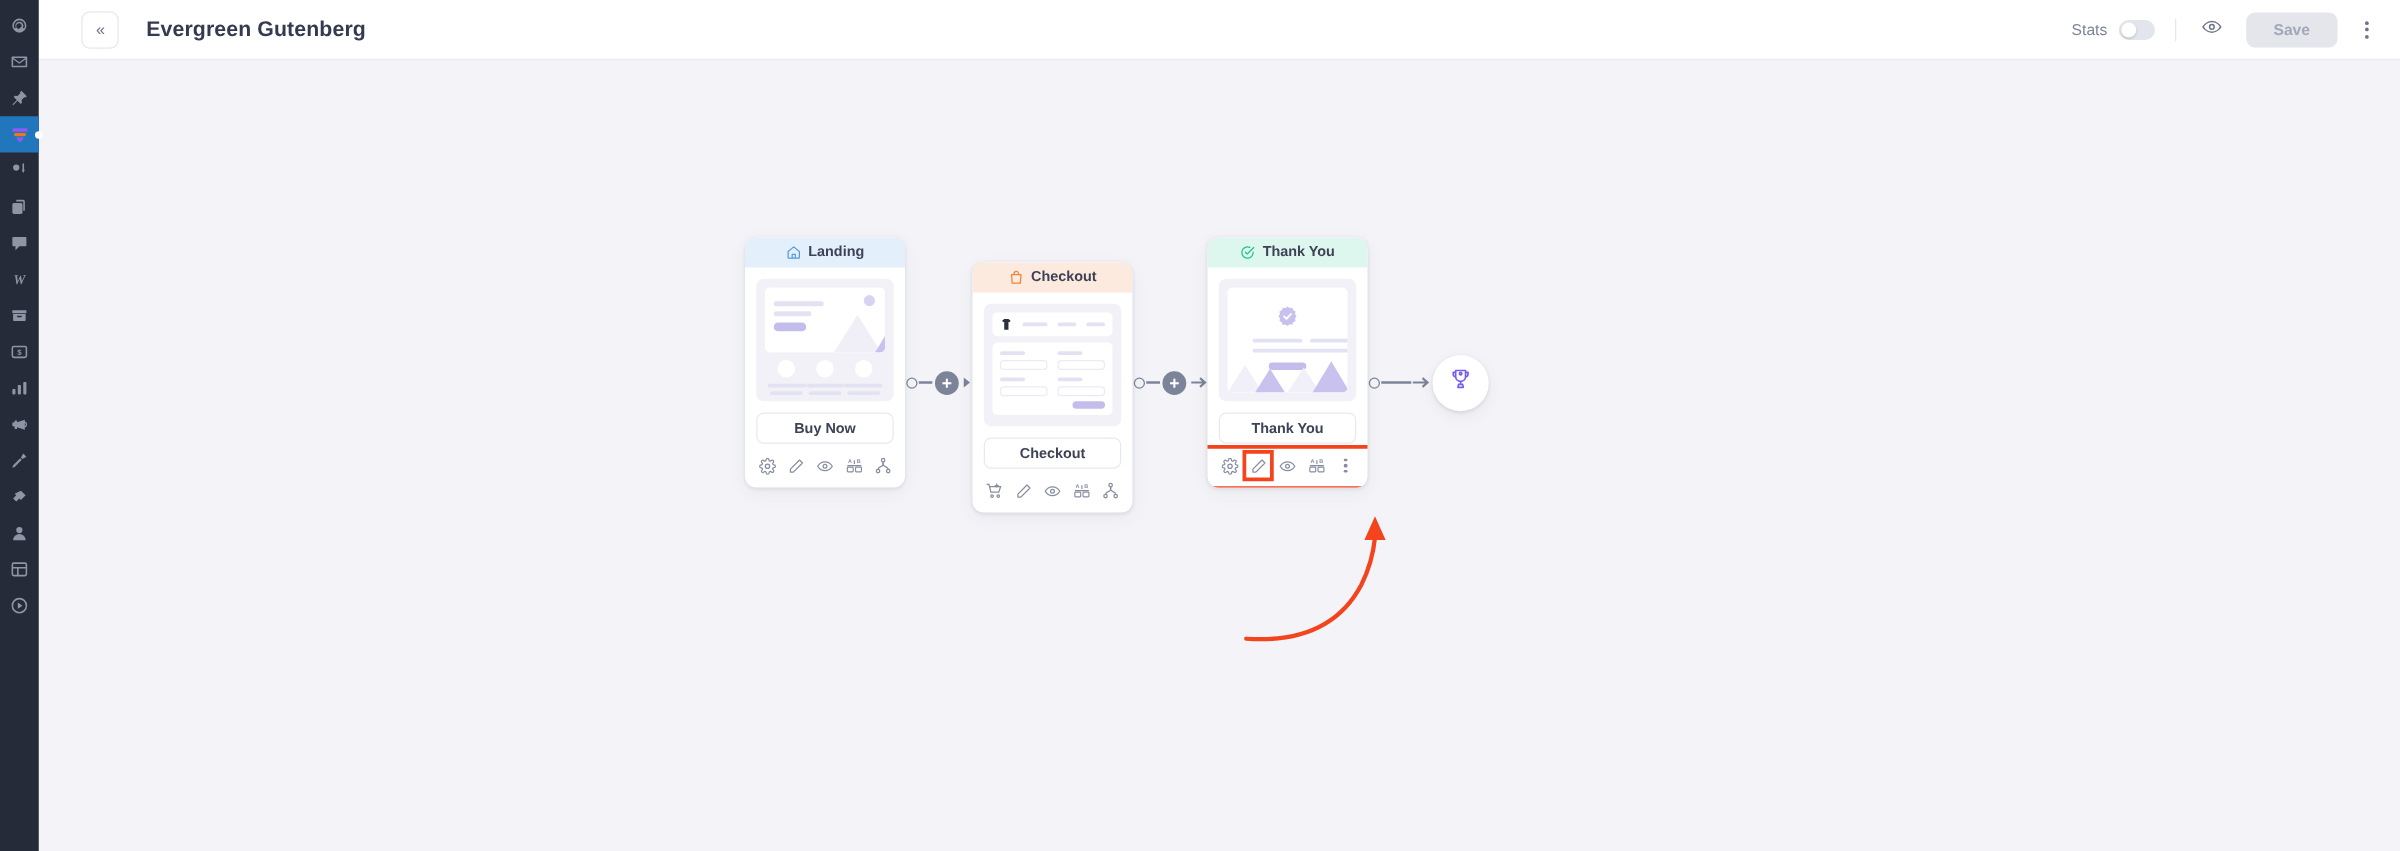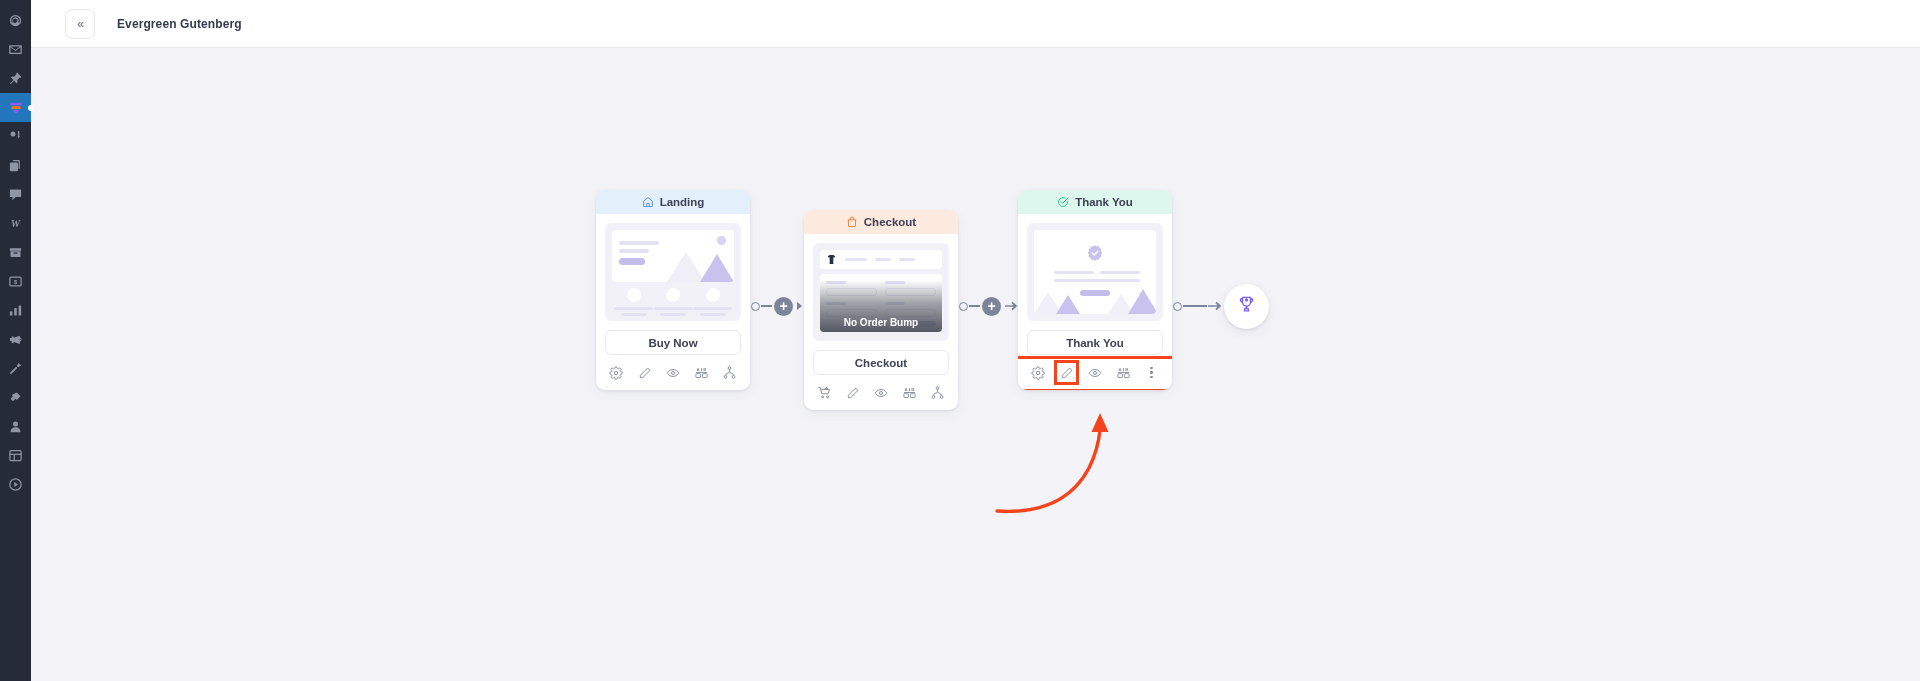--- a/index.html
+++ b/index.html
@@ -77,21 +77,21 @@
     border-radius: 7px;
     background: #fff;
     display: flex; align-items: center; justify-content: center;
     color: #6d7389;
     font-size: 13px;
     cursor: pointer;
     letter-spacing: -1px;
   }
   .flow-title {
     margin-left: 22px;
-    font-size: 12px;
+    font-size: 17px;
     font-weight: bold;
     color: #343a4f;
     letter-spacing: .1px;
   }
   .topbar-right {
     margin-left: auto;
     display: flex;
     align-items: center;
     gap: 0px;
   }
@@ -159,21 +159,21 @@
   .flow {
     position: absolute;
     left: 565px;
     top: 142px;
     display: flex;
     align-items: flex-start;
   }
 
   
   .card {
-    width: 154px;
+    width: 128px;
     background: #ffffff;
     border-radius: 9px;
     box-shadow: 0 1px 3px rgba(40,45,70,.10), 0 4px 14px rgba(40,45,70,.06);
     overflow: hidden;
     position: relative;
   }
   .card-head {
     height: 24px;
     display: flex;
     align-items: center;
@@ -474,20 +474,48 @@
   <div class="main">
 
     <header class="topbar">
 
       <div class="collapse-btn">
         <span>«</span>
       </div>
 
       <div class="flow-title">Evergreen Gutenberg</div>
 
+      <div class="topbar-right">
+
+        <span class="stats-label">Stats</span>
+
+        <div class="toggle">
+          <span class="knob"></span>
+        </div>
+
+        <div class="tb-divider"></div>
+
+        <div class="tb-icon">
+          <span>
+            <svg width="17" height="17" viewBox="0 0 24 24" fill="none" stroke="currentColor" stroke-width="1.7">
+              <path d="M2 12s3.5-6 10-6 10 6 10 6-3.5 6-10 6S2 12 2 12z"></path>
+                <circle cx="12" cy="12" r="2.6"></circle>
+            </svg>
+          </span>
+        </div>
+
+        <button class="save-btn">Save</button>
+
+        <div class="kebab-btn">
+          <i></i>
+            <i></i>
+            <i></i>
+        </div>
+
+      </div>
     </header>
 
     <div class="canvas">
 
       <div class="flow">
 
         <div class="stack">
           <div class="card">
             <div class="card-head landing">
               <span>
@@ -626,23 +654,20 @@
                         <div style="margin-top:4px;height:8px;border:1px solid #eceaf5;border-radius:3px;"></div>
                       </div>
                     <div style="flex:1;">
                         <div class="bar" style="width:20px;height:3px;"></div>
                         <div style="margin-top:4px;height:8px;border:1px solid #eceaf5;border-radius:3px;"></div>
                         <div class="bar" style="width:20px;height:3px;margin-top:6px;"></div>
                         <div style="margin-top:4px;height:8px;border:1px solid #eceaf5;border-radius:3px;"></div>
                       </div>
                   </div>
                   <div class="bar-dk" style="position:absolute;right:6px;bottom:5px;width:26px;height:6px;border-radius:4px;"></div>
-                  <div style="position:absolute;left:0;right:0;bottom:0;top:6px;background:linear-gradient(180deg,rgba(90,92,105,0) 0%,rgba(82,84,96,.55) 45%,rgba(70,72,84,.92) 100%);border-radius:4px;display:flex;align-items:flex-end;justify-content:center;padding-bottom:4px;">
-                    <span style="color:#fff;font-size:10px;font-weight:bold;">No Order Bump</span>
-                  </div>
                 </div>
               </div>
 
               <div class="cta">Checkout</div>
             </div>
 
             <div class="card-actions">
               <div class="act">
                 <span>
                   <svg width="15" height="15" viewBox="0 0 24 24" fill="none" stroke="currentColor" stroke-width="1.6">

